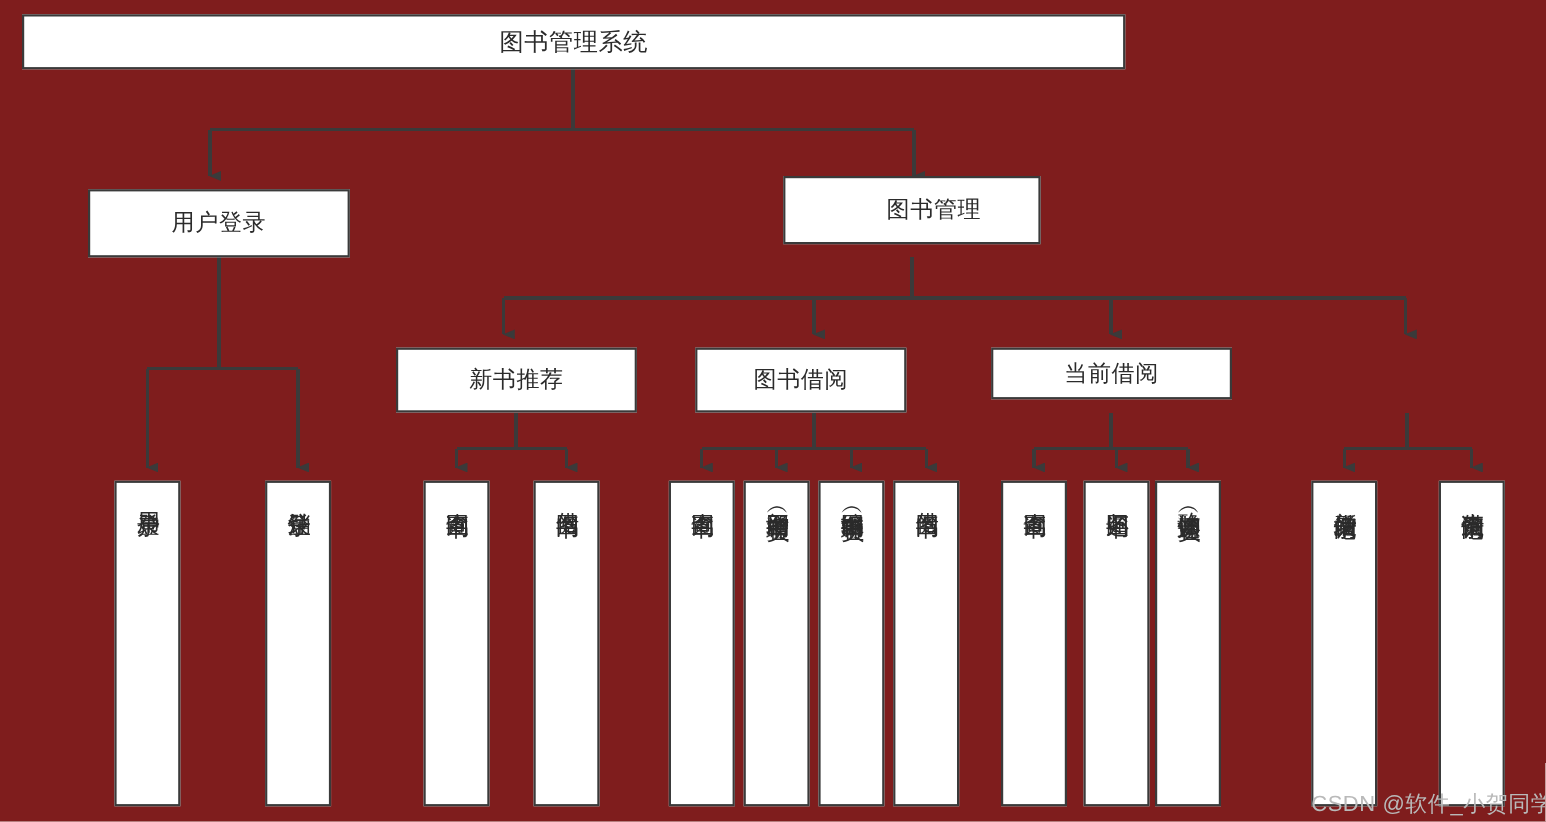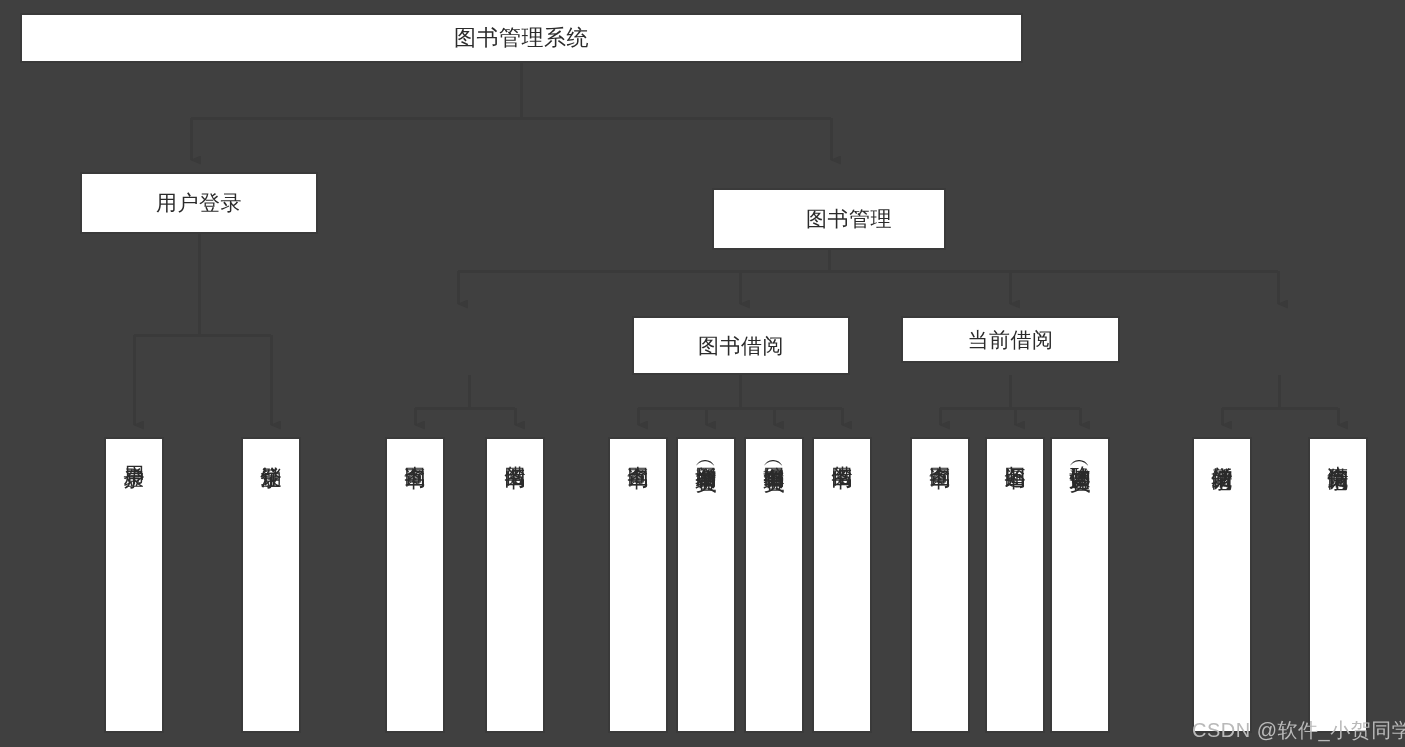--- a/index.html
+++ b/index.html
@@ -8,21 +8,21 @@
     padding: 0;
     background: #ffffff;
   }
   body {
     font-family: "Liberation Sans", "DejaVu Sans", sans-serif;
   }
   #diagram-root {
     position: relative;
     width: 1405px;
     height: 747px;
-    background: #404040;
+    background: #7f1d1d;
     overflow: hidden;
   }
   #edge-layer {
     position: absolute;
     left: 0;
     top: 0;
     width: 1405px;
     height: 747px;
     pointer-events: none;
   }
@@ -128,25 +128,28 @@
     </g>
   </svg>
 
   <div class="node horiz root" style="left: 20px; top: 13px; width: 1003px; height: 50px;">
     <span class="node-label">图书管理系统</span>
   </div>
 
   <div class="node horiz" style="left: 80px; top: 172px; width: 238px; height: 62px;">
     <span class="node-label">用户登录</span>
   </div>
-  <div class="node horiz" style="left: 712px; top: 188px; width: 234px; height: 62px; padding-left: 40px;">
+  <div class="node horiz" style="left: 712px; top: 160px; width: 234px; height: 62px; padding-left: 40px;">
     <span class="node-label">图书管理</span>
   </div>
 
-  <div class="node horiz" style="left: 632px; top: 316px; width: 218px; height: 59px;">
+  <div class="node horiz" style="left: 360px; top: 316px; width: 219px; height: 59px;">
+    <span class="node-label">新书推荐</span>
+  </div>
+  <div class="node horiz" style="left: 632px; top: 316px; width: 192px; height: 59px;">
     <span class="node-label">图书借阅</span>
   </div>
   <div class="node horiz" style="left: 901px; top: 316px; width: 219px; height: 47px;">
     <span class="node-label">当前借阅</span>
   </div>
 
   <div class="node vert" style="left: 104px; top: 437px; width: 60px; height: 296px;">
     <span class="node-label">用户登录</span>
   </div>
   <div class="node vert" style="left: 241px; top: 437px; width: 60px; height: 296px;">

